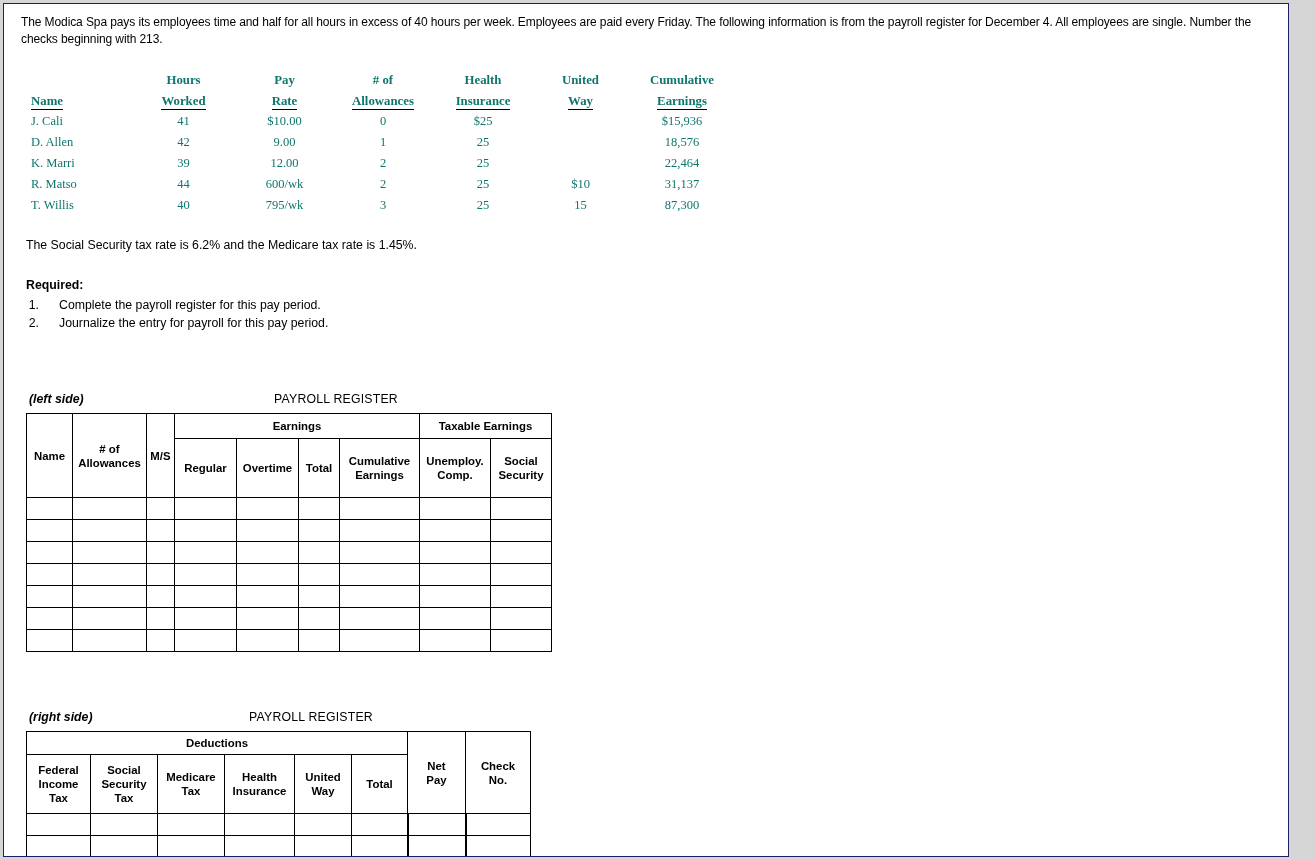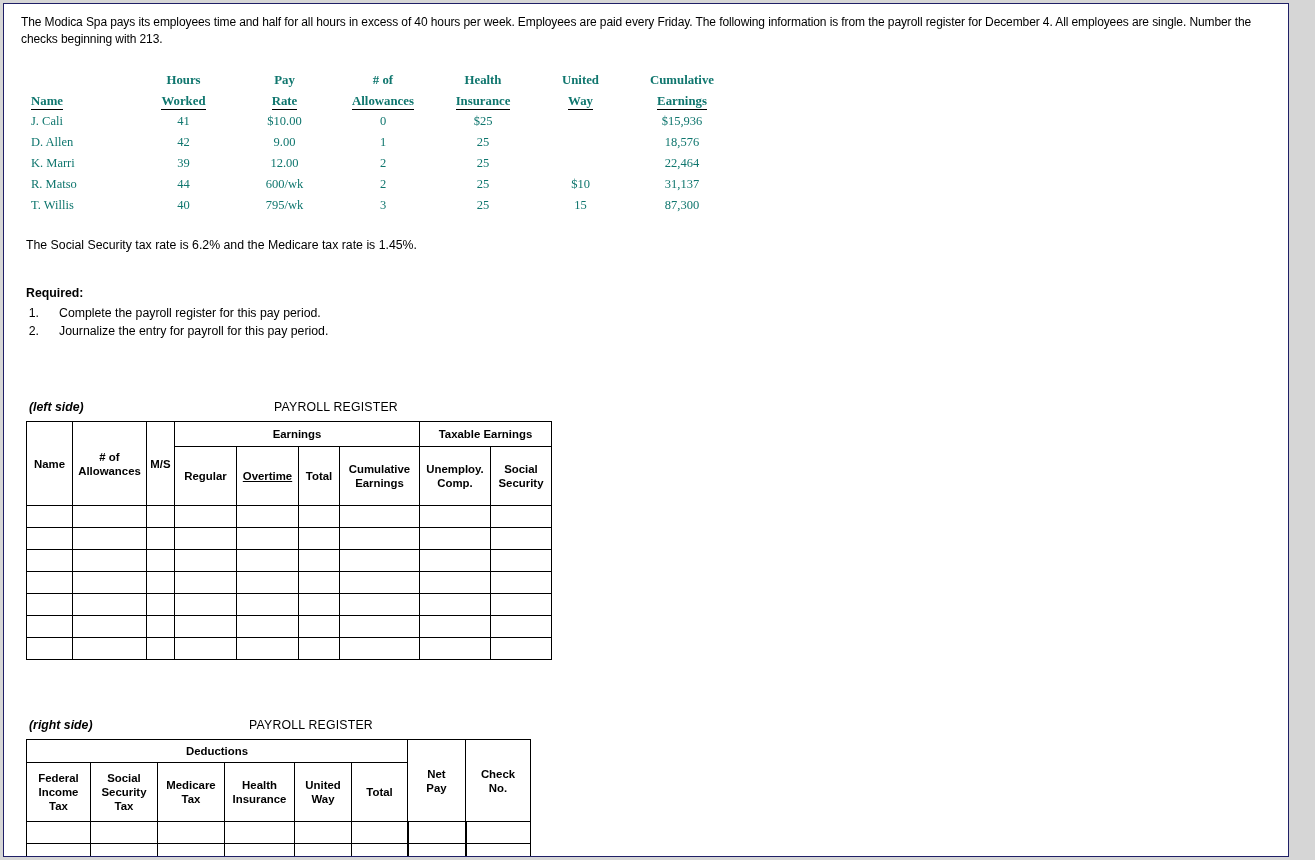--- a/index.html
+++ b/index.html
@@ -89,21 +89,21 @@
   .c-cum    { width: 108px; text-align: center; }
 
   
   .note {
     margin-top: 22px;
     margin-left: 5px;
     font-size: 12.3px;
     color: #000;
   }
   .required-title {
-    margin-top: 34px;
+    margin-top: 26px;
     margin-left: 5px;
     font-size: 12.3px;
     font-weight: bold;
     color: #000;
   }
   ol.required {
     margin: 6px 0 0 0;
     padding: 0;
     list-style: none;
     font-size: 12.3px;
@@ -163,21 +163,21 @@
   .thick-top td { border-top: 2.2px solid #000; }
 
   #left-register { margin-top: 5px; margin-left: 5px; }
   #right-register { margin-top: 5px; margin-left: 5px; padding-left: 37px; }
 
   
   .lw-name   { width: 45px; }
   .lw-allow  { width: 73px; }
   .lw-ms     { width: 27px; }
   .lw-reg    { width: 61px; }
-  .lw-ot     { width: 61px; text-decoration: underline; }
+  .lw-ot     { width: 61px; }
   .lw-total  { width: 40px; }
   .lw-cum    { width: 79px; }
   .lw-unemp  { width: 70px; }
   .lw-ss     { width: 60px; }
 
   
   .rw-fit    { width: 63px; }
   .rw-ss     { width: 66px; }
   .rw-med    { width: 66px; }
   .rw-hi     { width: 69px; }

